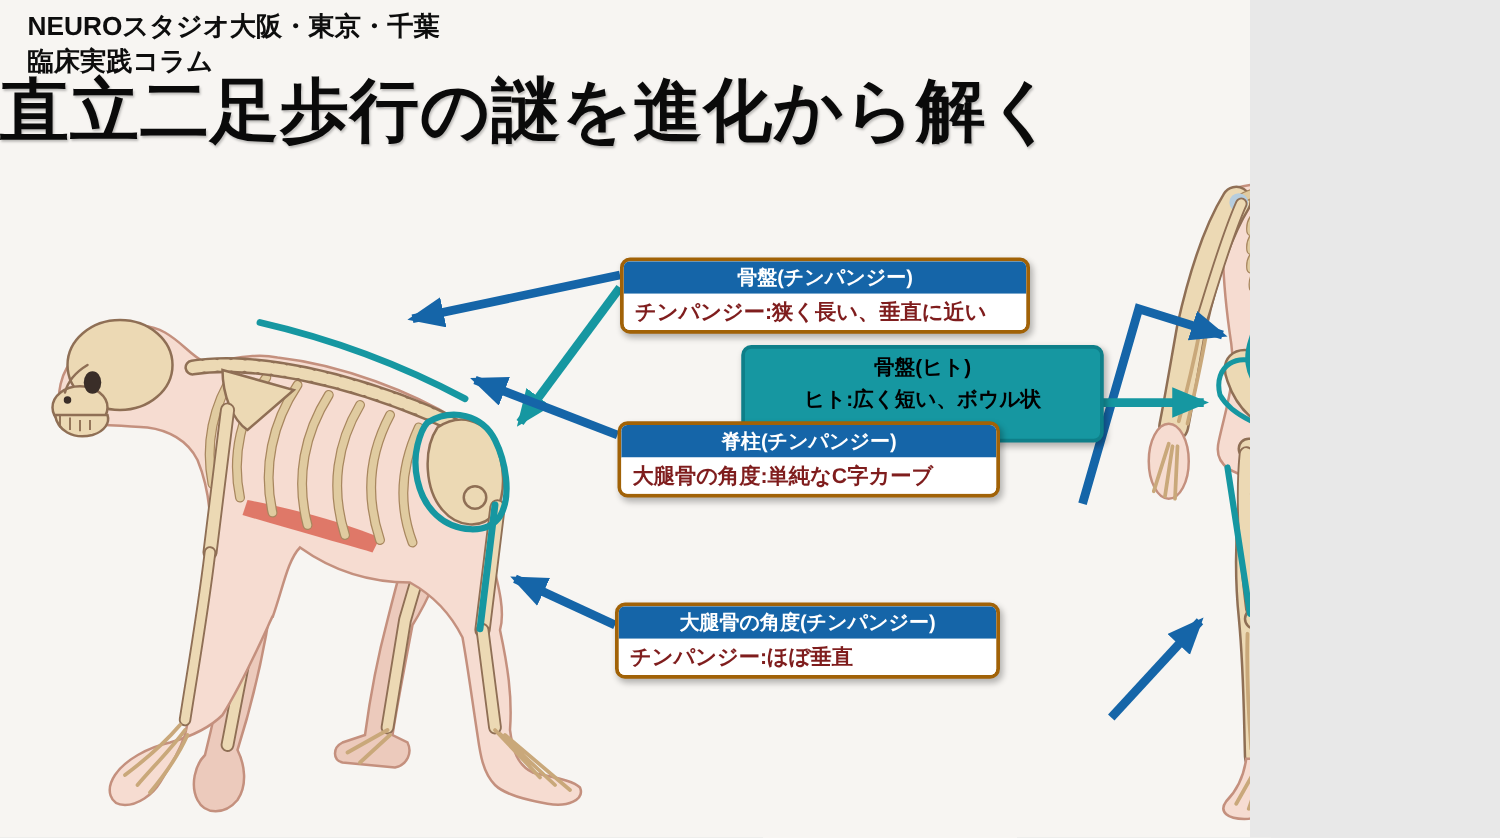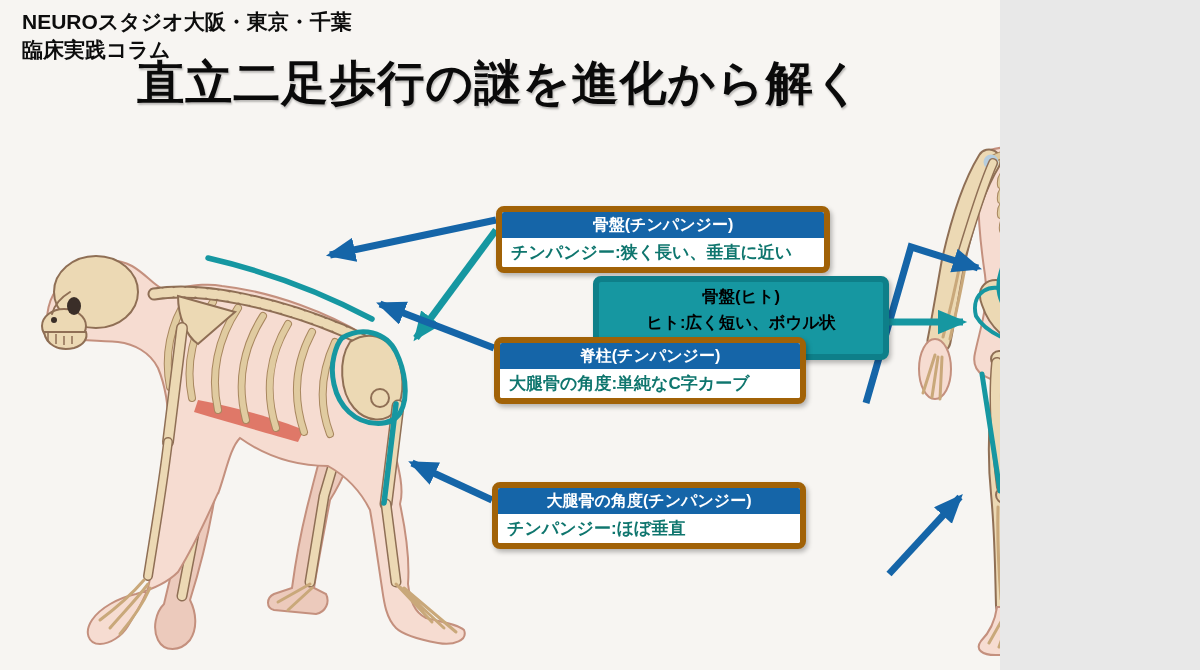--- a/index.html
+++ b/index.html
@@ -1,30 +1,30 @@
 <!DOCTYPE html>
 <html><head>
 <meta charset="utf-8">
 <style>
   html,body{margin:0;padding:0;background:#e8e8e8}
   .stage{position:relative;width:1000px;height:670px;background:#f7f5f2;overflow:hidden;
          font-family:"Liberation Sans",sans-serif}
   .brand{position:absolute;left:22px;top:8px;z-index:4;font-size:21px;font-weight:bold;
          color:#0d0d0d;line-height:1.32}
-  .title{position:absolute;left:0;top:52px;width:100%;z-index:4;text-align:center;
-         font-size:47px;font-weight:900;color:#0a0a0a;letter-spacing:1px;
+  .title{position:absolute;left:0;top:52px;width:100%;z-index:4;
+         font-size:55px;font-weight:900;color:#0a0a0a;letter-spacing:1px;
          text-shadow:1px 2px 2px rgba(0,0,0,.25)}
   .chimp-svg{position:absolute;left:30px;top:232px;z-index:1}
   .human-svg{position:absolute;left:905px;top:15px;z-index:1}
   .overlay-svg{position:absolute;left:0;top:0;z-index:2;pointer-events:none}
-  .callout{position:absolute;z-index:3;border:6px solid #a16207;border-radius:8px;overflow:hidden;
+  .callout{position:absolute;z-index:3;border:3px solid #a16207;border-radius:8px;overflow:hidden;
            box-shadow:2px 3px 5px rgba(0,0,0,.28);background:#fff;white-space:nowrap}
   .callout .hd{background:#1565a8;color:#ffffff;font-weight:bold;font-size:16px;
                text-align:center;padding:3px 8px 2px}
-  .callout .bd{background:#ffffff;color:#0f766e;font-weight:bold;font-size:17px;
+  .callout .bd{background:#ffffff;color:#7f1d1d;font-weight:bold;font-size:17px;
                padding:3px 9px 3px;text-align:left}
   .callout.teal{border-color:#0e7f89;background:#1697a1;text-align:center}
   .callout.teal .ln{color:#000000;font-weight:bold;font-size:16.5px;padding:2px 12px}
   .callout.teal .ln:first-child{padding-top:4px}
   .callout.teal .ln:last-child{padding-bottom:20px}
   
   .skin{fill:#f6dcd1;stroke:#c4907e;stroke-width:2}
   .skin2{fill:#eccabc;stroke:#c4907e;stroke-width:2}
   .boneF{fill:#ecd9b4;stroke:#8f6f55;stroke-width:2}
   .bO{fill:none;stroke:#8f6f55;stroke-linecap:round}

